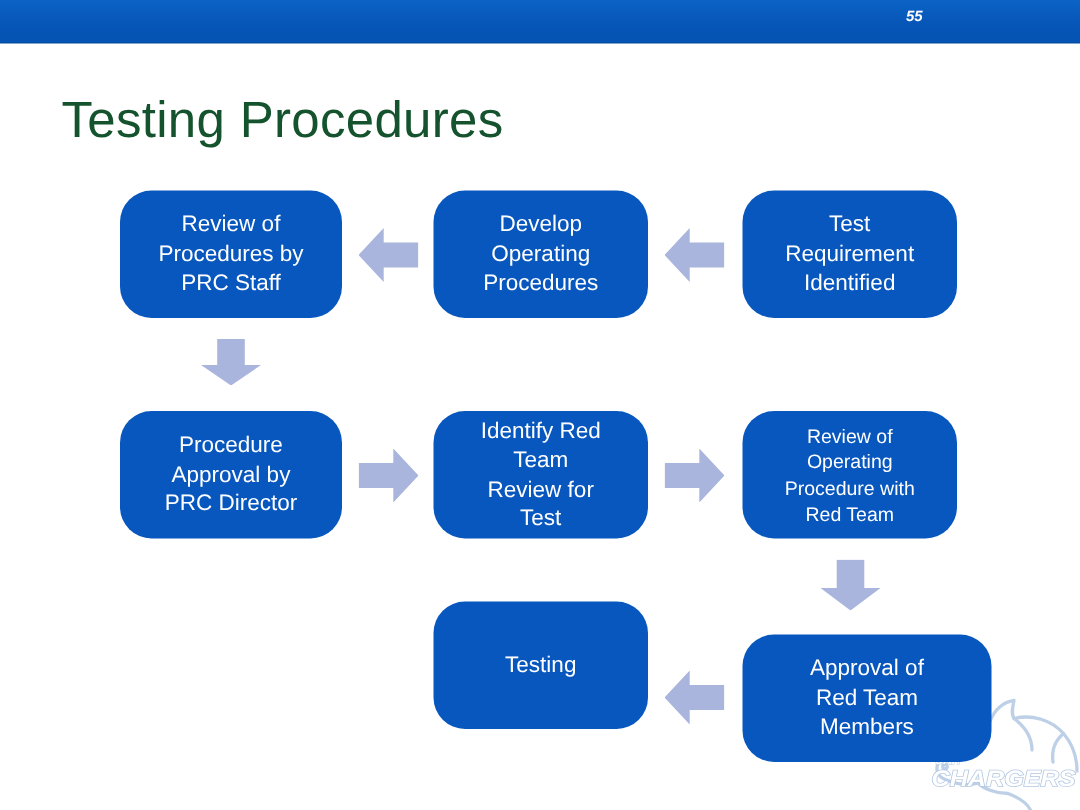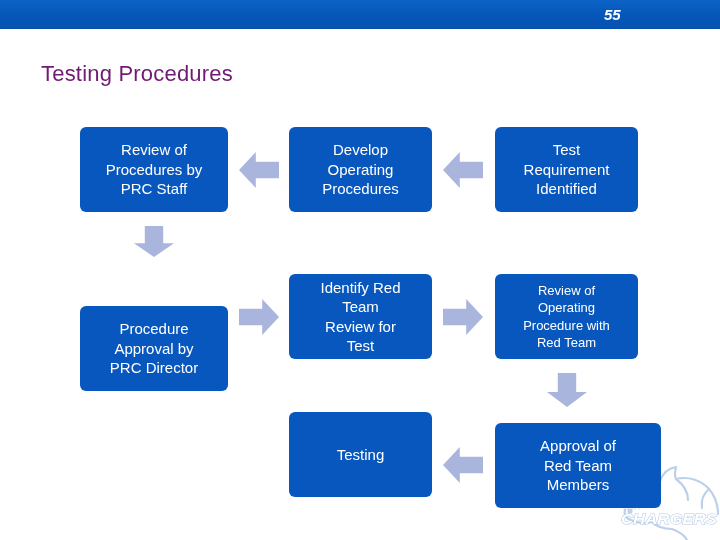--- a/index.html
+++ b/index.html
@@ -19,56 +19,56 @@
   
   .top-bar {
     position: absolute; left: 0; top: 0;
     width: 720px; height: 28px;
     background: linear-gradient(180deg, #0c63c6 0%, #0656b8 55%, #0553b2 100%);
     border-bottom: 1px solid #044ea6;
   }
   .page-number {
     position: absolute; left: 604px; top: 6px;
     color: #ffffff;
-    font-size: 15px;
+    font-size: 10px;
     font-weight: bold;
     font-style: italic;
   }
   .title {
     position: absolute; left: 41px; top: 61px;
     margin: 0;
-    font-size: 22px;
+    font-size: 34px;
     font-weight: 400;
-    color: #701a75;
+    color: #14532d;
     letter-spacing: 0.2px;
   }
 
   
   .box {
     position: absolute;
     height: 85px;
-    border-radius: 6px;
+    border-radius: 21px;
     background: #0857be;
     color: #ffffff;
     display: flex;
     align-items: center;
     justify-content: center;
     text-align: center;
     font-size: 15px;
     line-height: 1.3;
     white-space: pre-line;
     z-index: 2;
   }
   .b1 { left: 80px;  top: 127px; width: 148px; }
   .b2 { left: 289px; top: 127px; width: 143px; text-align: center; }
   .b3 { left: 495px; top: 127px; width: 143px; }
-  .b4 { left: 80px;  top: 274px; width: 148px; margin-top: 32px; }
+  .b4 { left: 80px;  top: 274px; width: 148px; }
   .b5 { left: 289px; top: 274px; width: 143px; }
   .b6 { left: 495px; top: 274px; width: 143px; font-size: 13px; line-height: 1.32; }
-  .b7 { left: 289px; top: 412px; width: 143px; }
+  .b7 { left: 289px; top: 401px; width: 143px; }
   .b8 { left: 495px; top: 423px; width: 166px; }
 
   
   .arrow {
     position: absolute;
     background: #aab5dd;
     z-index: 1;
   }
   .arrow-left  { clip-path: polygon(0 50%, 42% 0, 42% 27%, 100% 27%, 100% 73%, 42% 73%, 42% 100%); }
   .arrow-right { clip-path: polygon(100% 50%, 58% 0, 58% 27%, 0 27%, 0 73%, 58% 73%, 58% 100%); }

